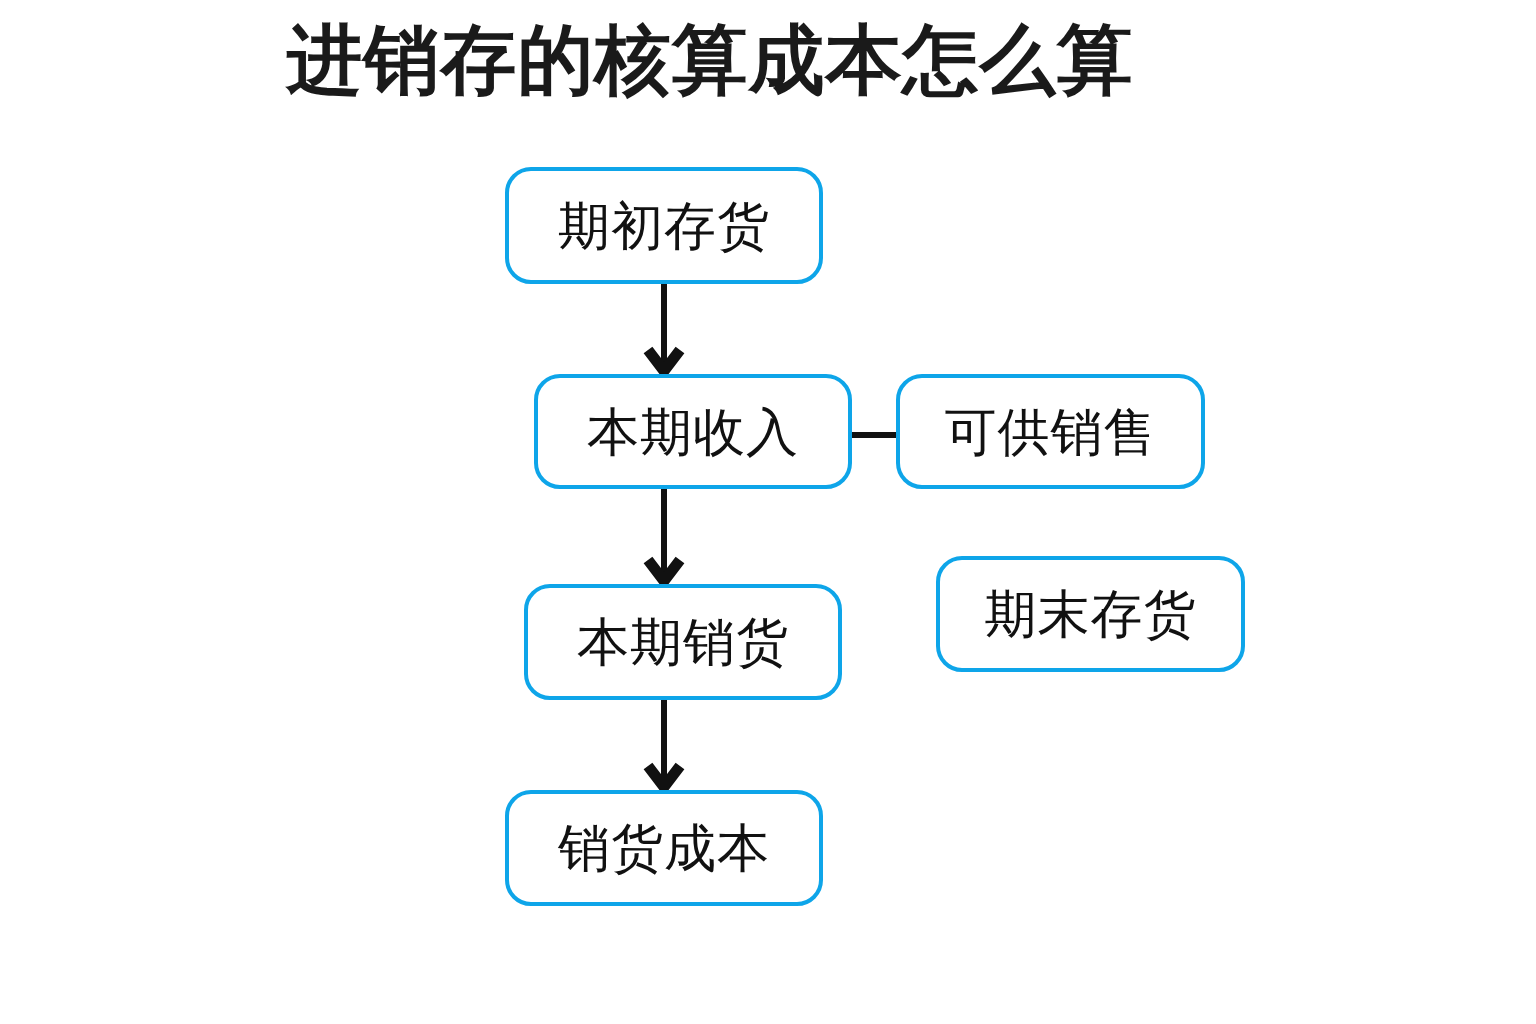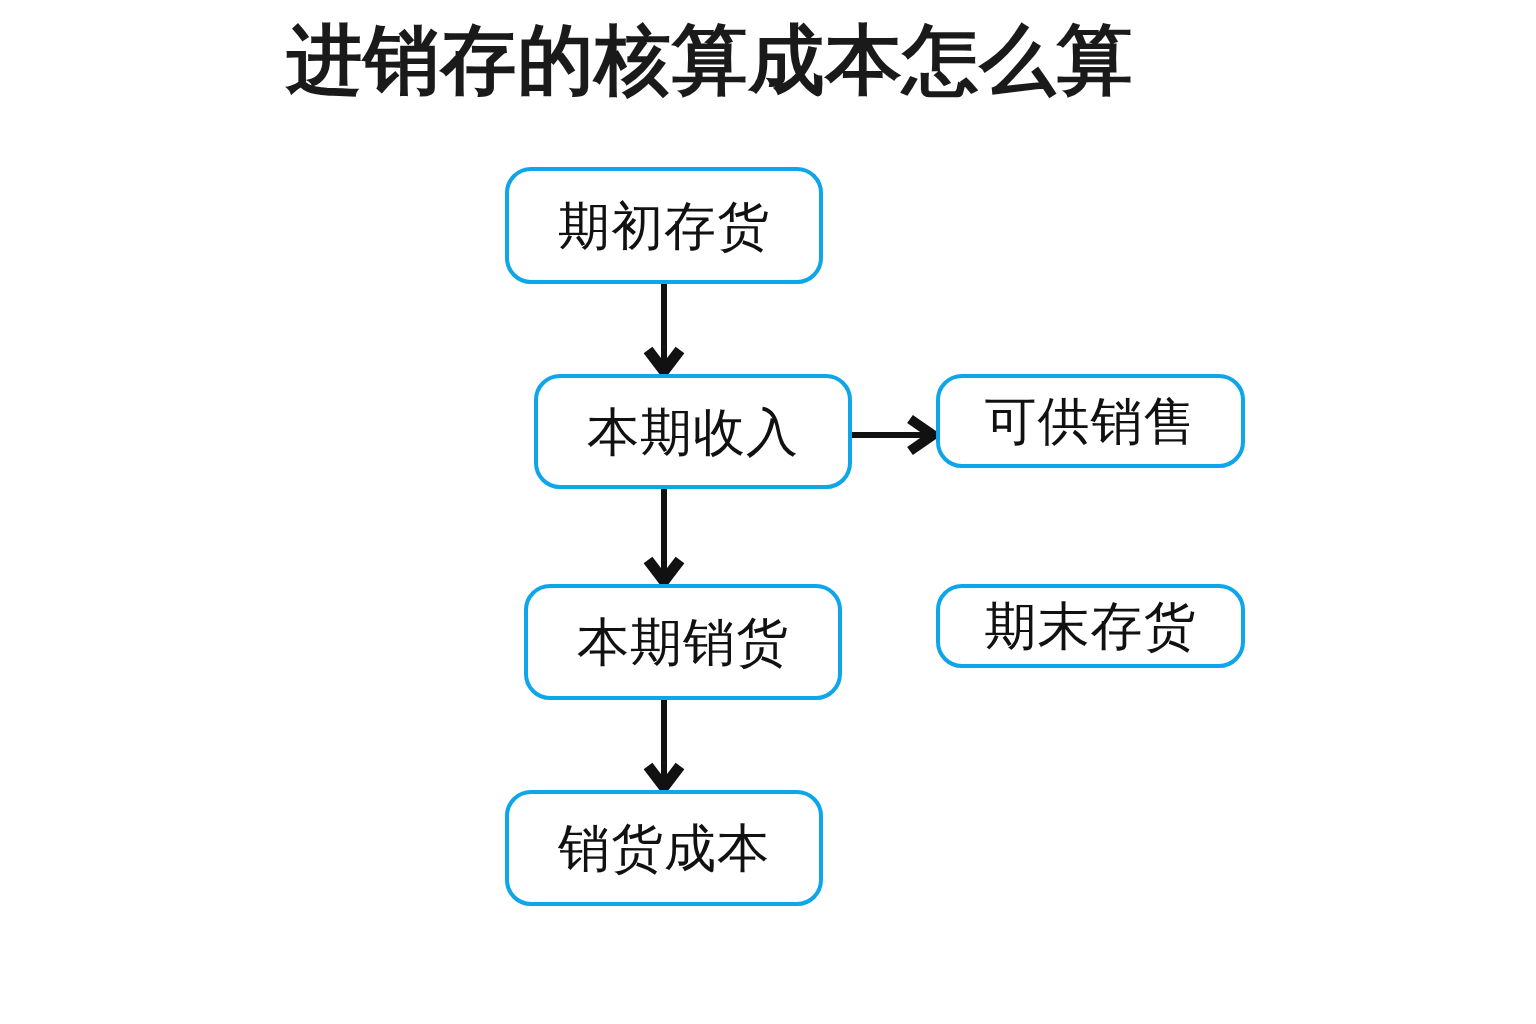--- a/index.html
+++ b/index.html
@@ -50,22 +50,22 @@
     color: #111111;
     white-space: nowrap;
     letter-spacing: 1px;
   }
   
   #node-beginning-inventory { left: 505px; top: 167px;  width: 318px; height: 117px; }
   #node-period-income       { left: 534px; top: 374px;  width: 318px; height: 115px; }
   #node-period-sales        { left: 524px; top: 584px;  width: 318px; height: 116px; }
   #node-cost-of-sales       { left: 505px; top: 790px;  width: 318px; height: 116px; text-align: right; }
   
-  #node-available-for-sale  { left: 936px; top: 374px;  width: 309px; height: 94px; }
-  #node-ending-inventory    { left: 936px; top: 584px;  width: 309px; height: 84px; }
+  #node-available-for-sale  { left: 896px; top: 374px;  width: 309px; height: 115px; }
+  #node-ending-inventory    { left: 936px; top: 556px;  width: 309px; height: 116px; }
 
   .edge-svg {
     position: absolute;
     left: 0;
     top: 0;
     width: 1536px;
     height: 1024px;
     pointer-events: none;
     overflow: visible;
   }

